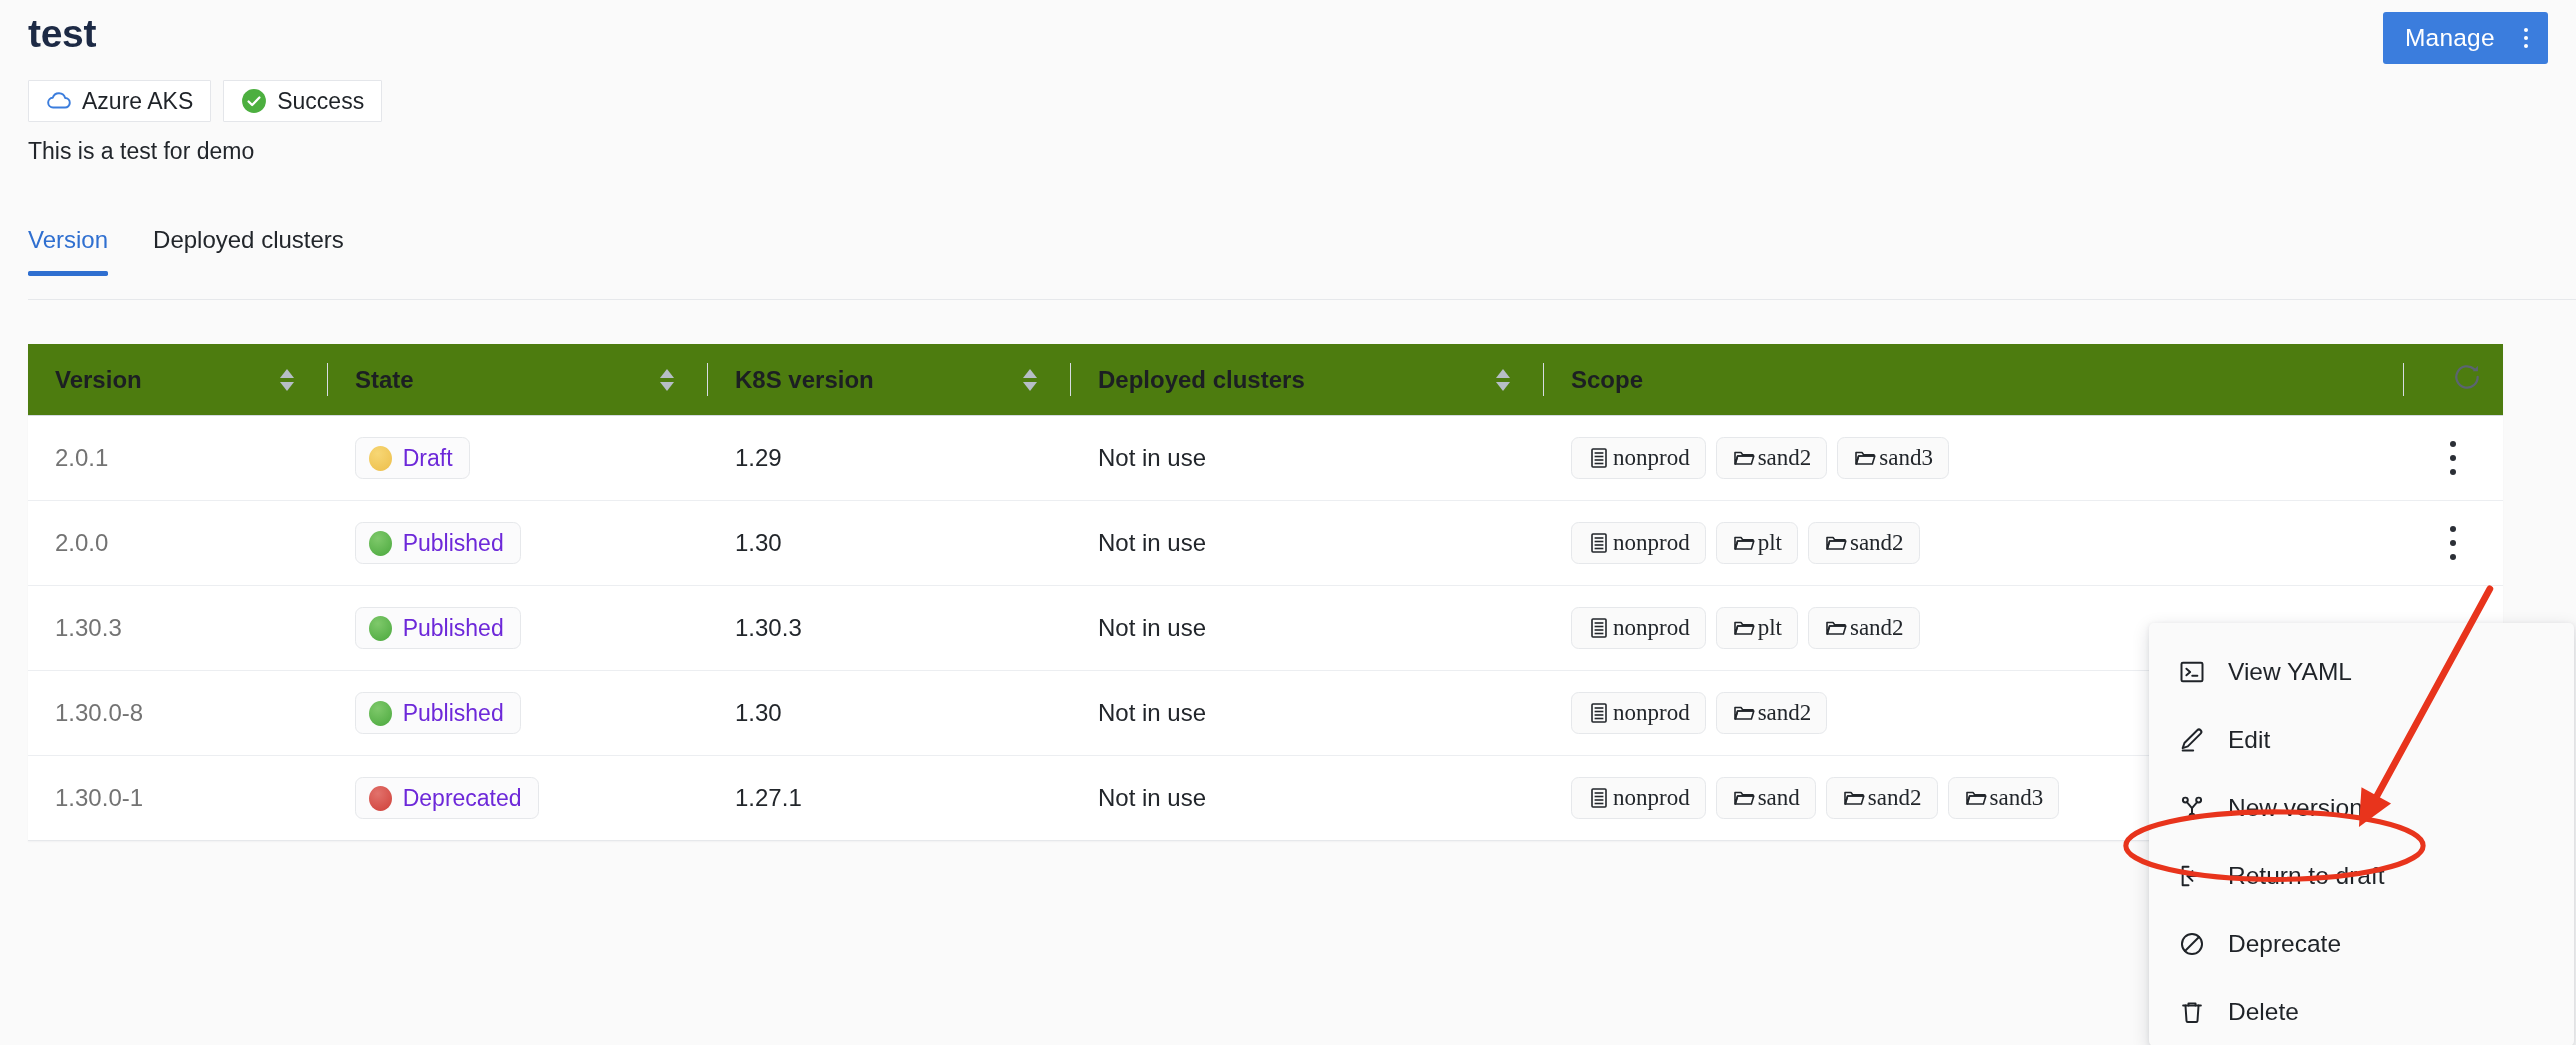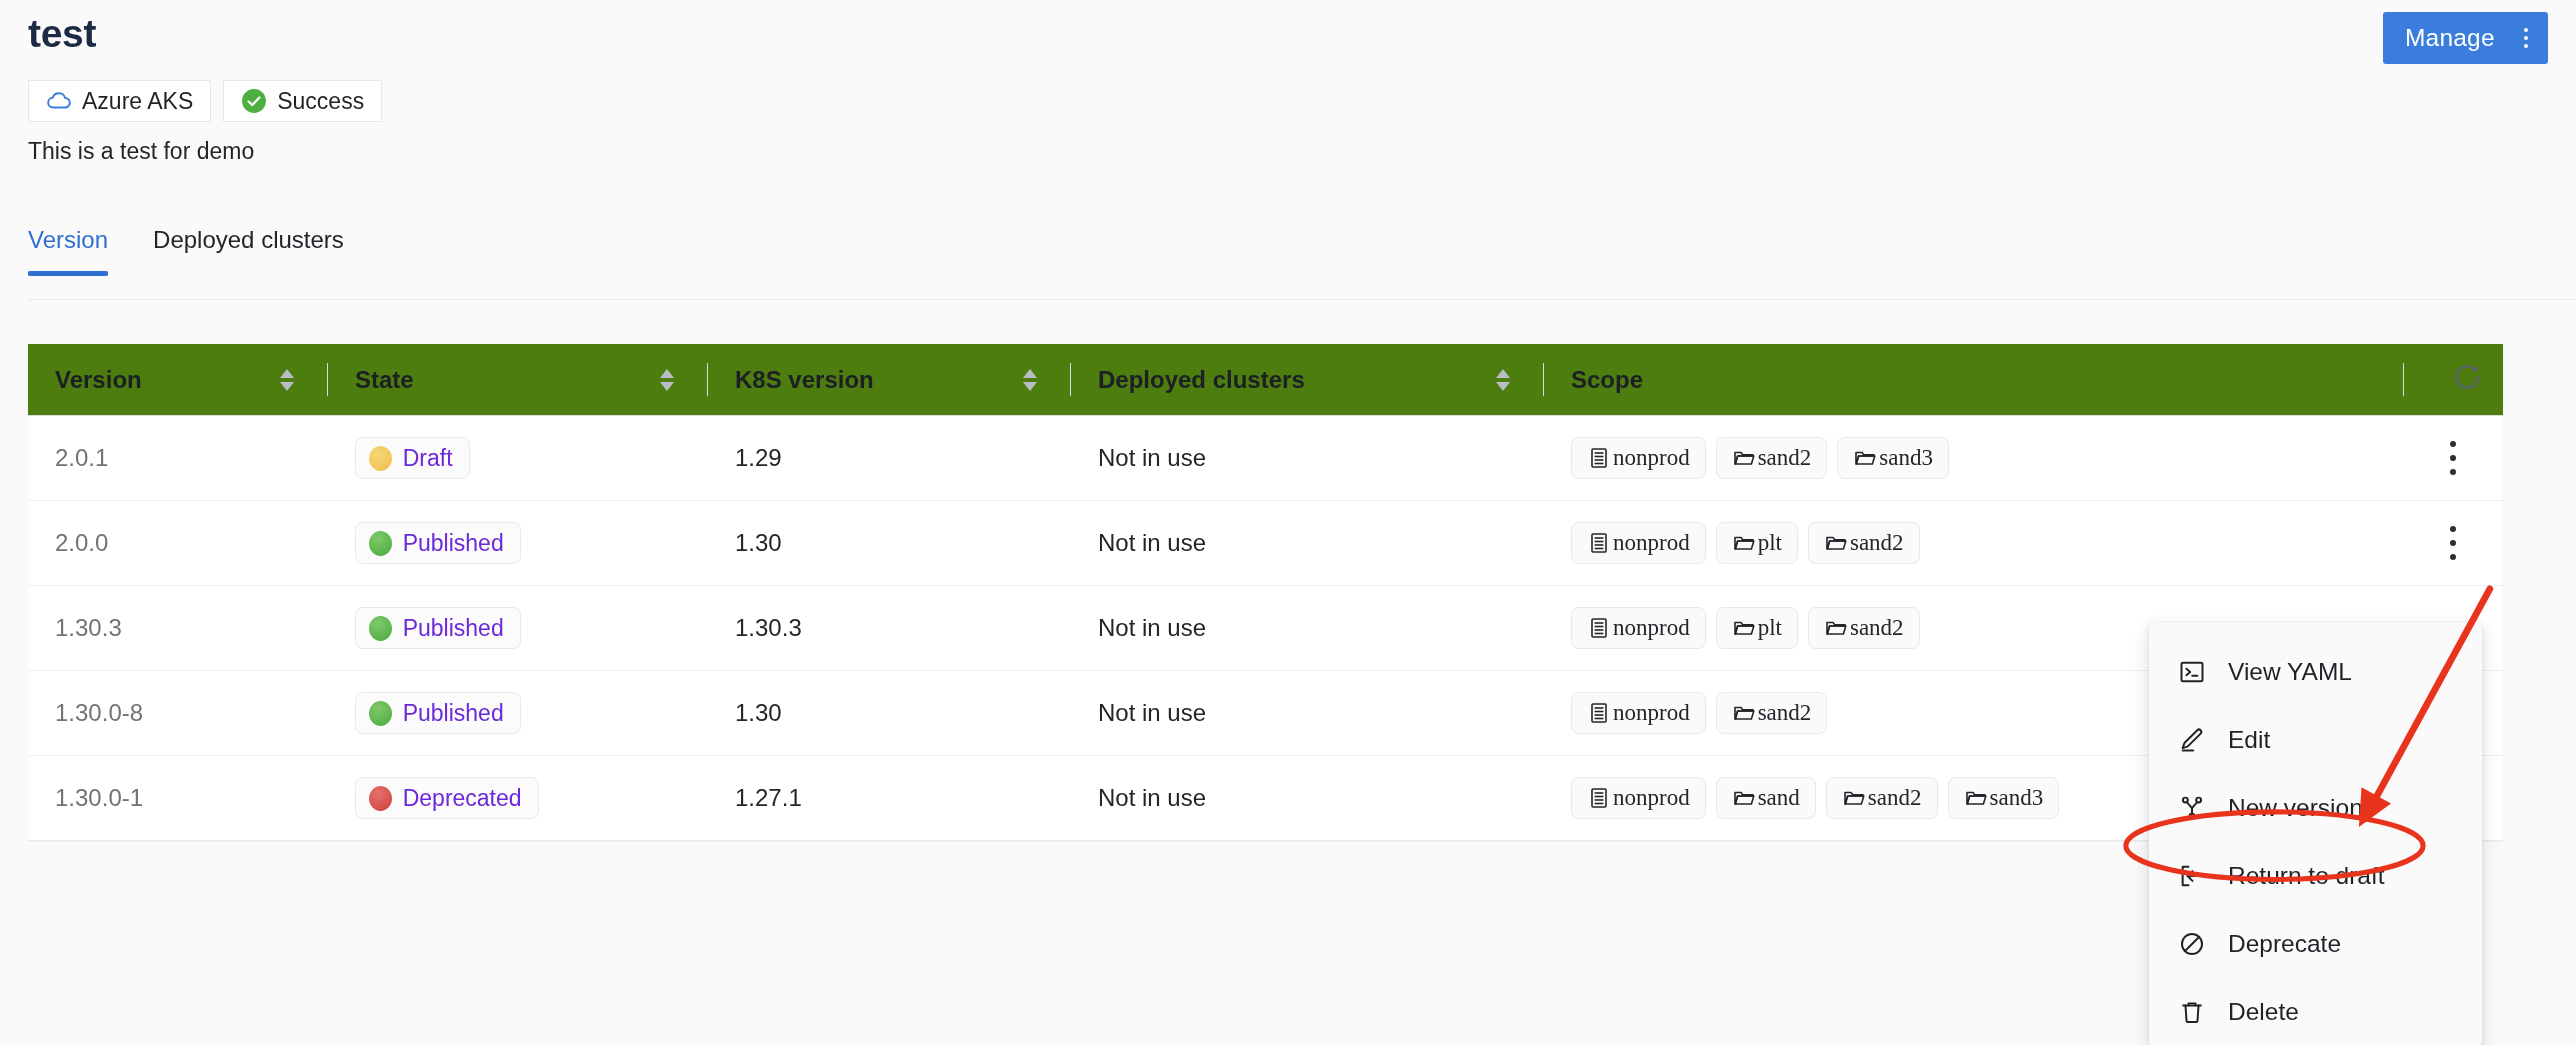--- a/index.html
+++ b/index.html
@@ -121,21 +121,21 @@
     font-size: 23px; color: #22262b; white-space: nowrap; font-family: Liberation Serif, serif;
   }
   .scope-chip svg { display: block; flex: 0 0 auto; }
 
   .kebab-btn { display: flex; flex-direction: column; gap: 7.6px; cursor: pointer; padding: 8.4px; }
   .kebab-btn i { width: 6px; height: 6px; border-radius: 50%; background: #2b2f36; display: block; }
 
   
   .menu {
     position: absolute; left: 2149px; top: 623px;
-    width: 333px;
+    width: 425px;
     background: #fafafa;
     border-radius: 5px;
     box-shadow: 0 5px 18.6px rgba(16,24,40,.14), 0 1.7px 5px rgba(16,24,40,.08);
     padding: 15px 0 0 0;
     z-index: 30;
   }
   .menu-item {
     display: flex; align-items: center; gap: 22px;
     height: 68px; padding: 0 29px;
     font-size: 24.5px; color: #1f2328; cursor: pointer; white-space: nowrap;

